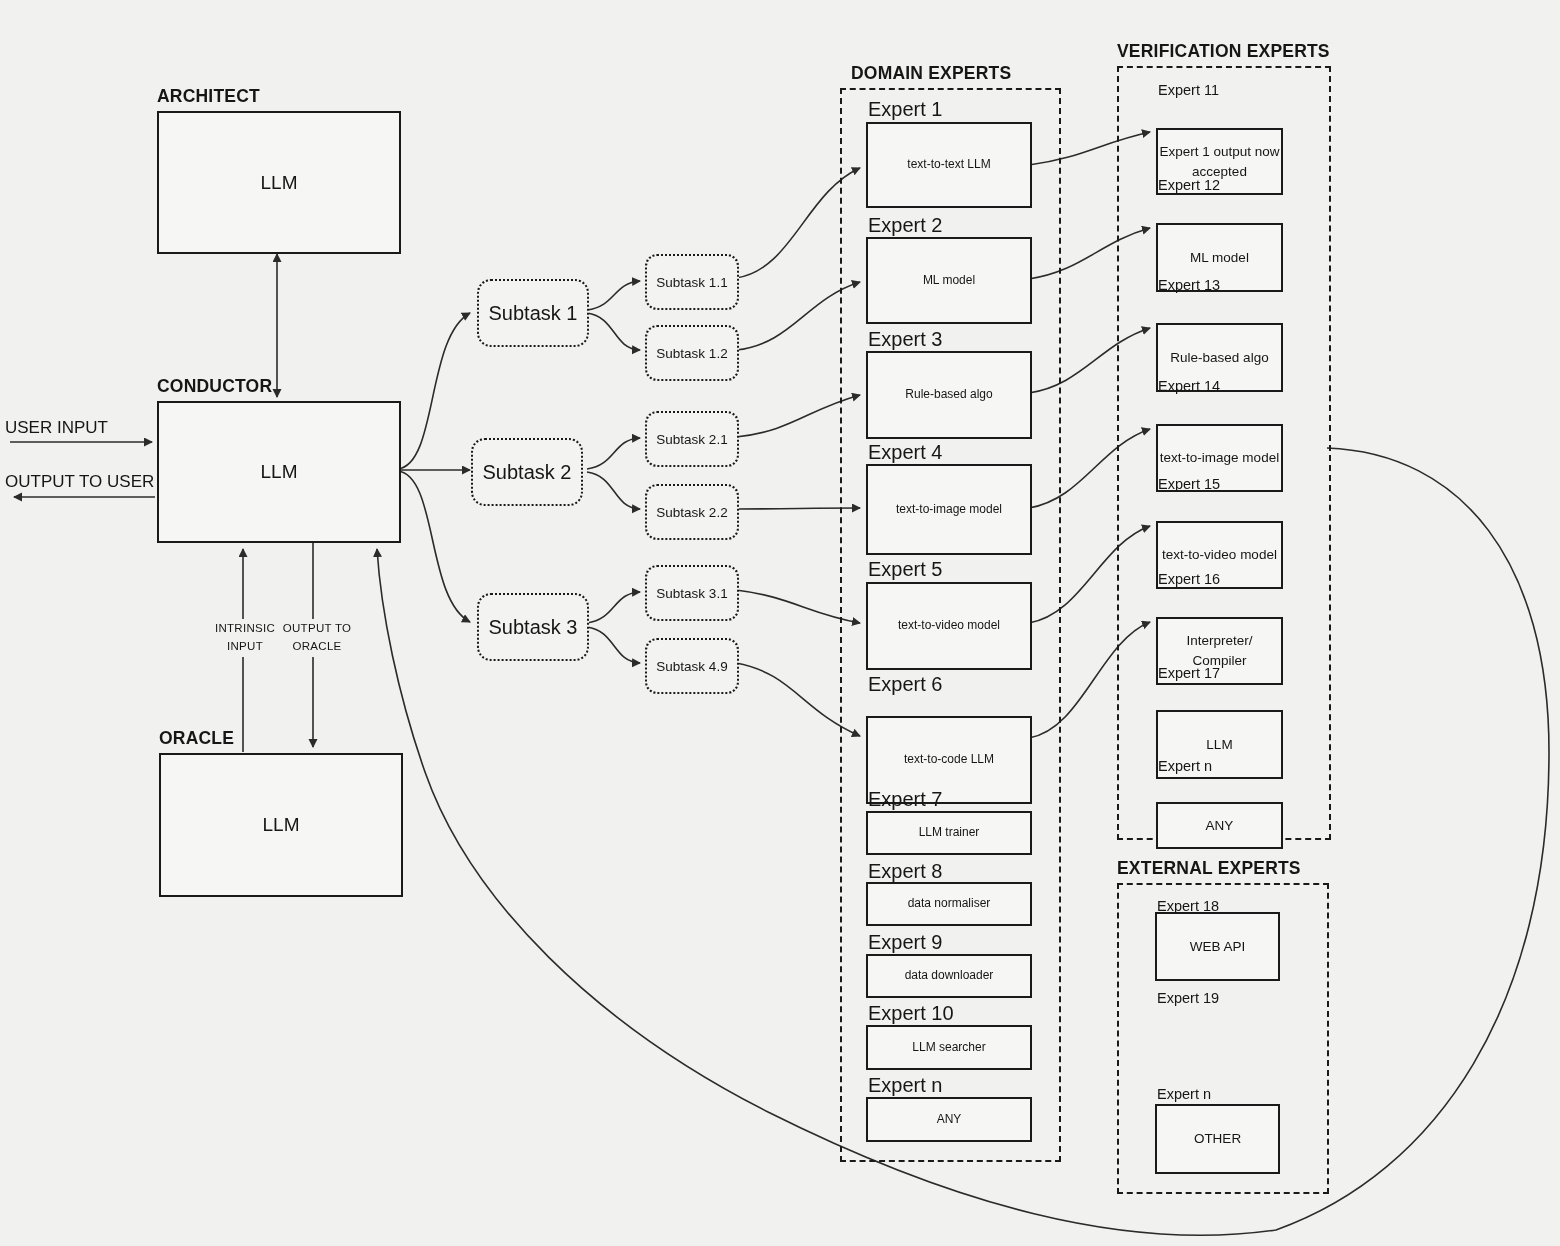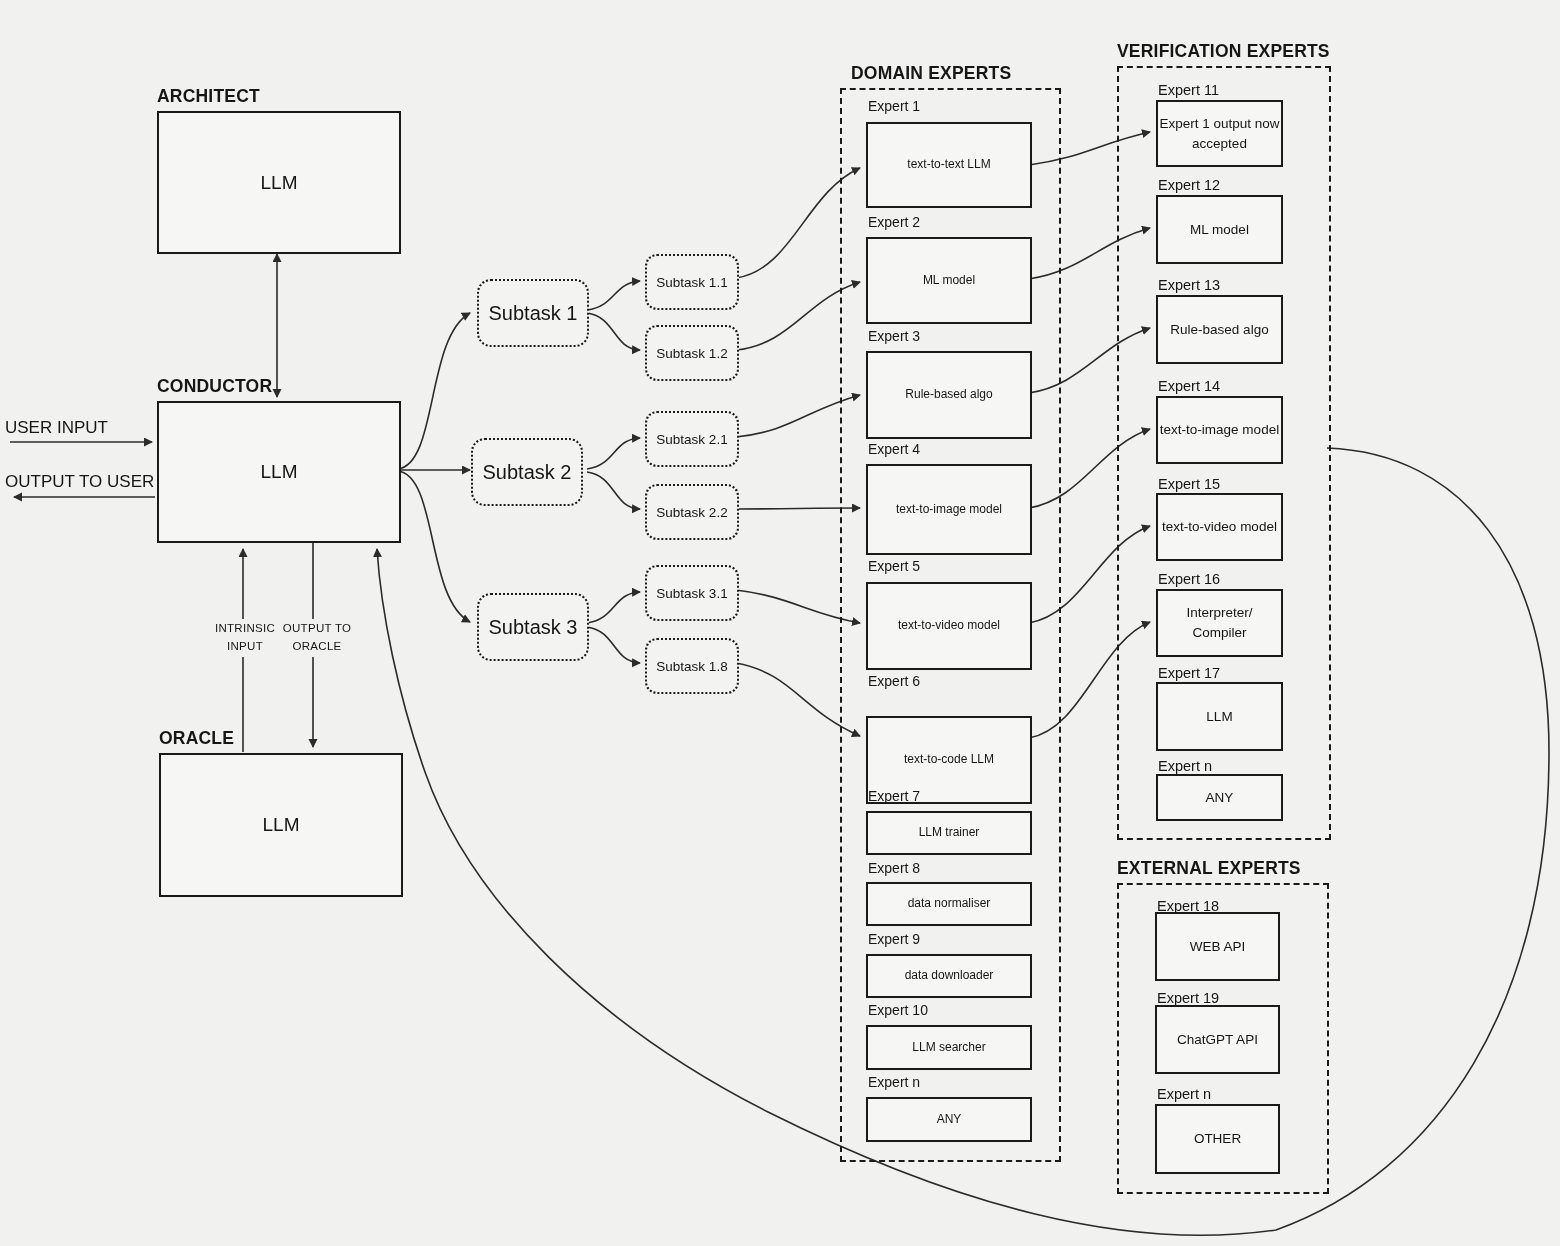--- a/index.html
+++ b/index.html
@@ -15,26 +15,26 @@
               background:#f1f1f0;line-height:1.55;padding:1px 2px;}
 
   .subtask{position:absolute;width:108px;height:64px;border:2.2px dotted #1a1a1a;border-radius:14px;
            background:#f3f3f2;display:flex;align-items:center;justify-content:center;font-size:20px;}
   .subsub{position:absolute;width:90px;height:52px;border:2px dotted #1a1a1a;border-radius:12px;
           background:#f3f3f2;display:flex;align-items:center;justify-content:center;font-size:13.5px;}
 
   .dashed-container{position:absolute;border:2px dashed #1a1a1a;}
   .panel-title{position:absolute;font-size:17.5px;font-weight:bold;letter-spacing:.2px;}
 
-  .expert-label{position:absolute;font-size:14px;}
+  .expert-label{position:absolute;font-size:20px;}
   .v-label{font-size:14.5px;}
   .expert-box{position:absolute;border:2px solid #1a1a1a;background:#f6f6f5;display:flex;
               align-items:center;justify-content:center;text-align:center;line-height:1.45;}
   .d-box{left:866px;width:162px;font-size:12px;}
-  .v-box{left:1156px;width:123px;font-size:13.5px;}
+  .v-box{left:1156px;width:123px;font-size:13.5px;margin-top:28px;}
   .x-box{left:1155px;width:121px;font-size:13.5px;}
 </style>
 </head>
 <body>
 
 <div class="canvas">
 
   <svg class="wires" viewBox="0 0 1560 1246" fill="none" stroke="#2b2b2b" stroke-width="1.6">
     <defs>
       <marker id="arr" markerWidth="10" markerHeight="10" refX="8" refY="4.5" orient="auto-start-reverse" markerUnits="userSpaceOnUse">
@@ -121,21 +121,21 @@
   <div class="subsub" style="left:645px;top:411px;">
       <span>Subtask 2.1</span>
     </div>
   <div class="subsub" style="left:645px;top:484px;">
       <span>Subtask 2.2</span>
     </div>
   <div class="subsub" style="left:645px;top:565px;">
       <span>Subtask 3.1</span>
     </div>
   <div class="subsub" style="left:645px;top:638px;">
-      <span>Subtask 1.8</span>
+      <span>Subtask 4.9</span>
     </div>
 
   <div class="panel-title" style="left:851px;top:63px;">DOMAIN EXPERTS</div>
   <div class="dashed-container" style="left:840px;top:88px;width:217px;height:1070px;"></div>
 
   <div class="expert-label" style="left:868px;top:98px;">Expert 1</div>
   <div class="expert-box d-box" style="top:122px;height:82px;">
       <span>text-to-text LLM</span>
     </div>
   <div class="expert-label" style="left:868px;top:214px;">Expert 2</div>
@@ -216,21 +216,18 @@
     </div>
 
   <div class="panel-title" style="left:1117px;top:858px;">EXTERNAL EXPERTS</div>
   <div class="dashed-container" style="left:1117px;top:883px;width:208px;height:307px;"></div>
 
   <div class="expert-label v-label" style="left:1157px;top:898px;">Expert 18</div>
   <div class="expert-box x-box" style="top:912px;height:65px;">
       <span>WEB API</span>
     </div>
   <div class="expert-label v-label" style="left:1157px;top:990px;text-align:right;">Expert 19</div>
-  <div class="expert-box x-box" style="top:1005px;height:65px;">
-      <span>ChatGPT API</span>
-    </div>
   <div class="expert-label v-label" style="left:1157px;top:1086px;">Expert n</div>
   <div class="expert-box x-box" style="top:1104px;height:66px;">
       <span>OTHER</span>
     </div>
 
 </div>
 
 </body></html>

